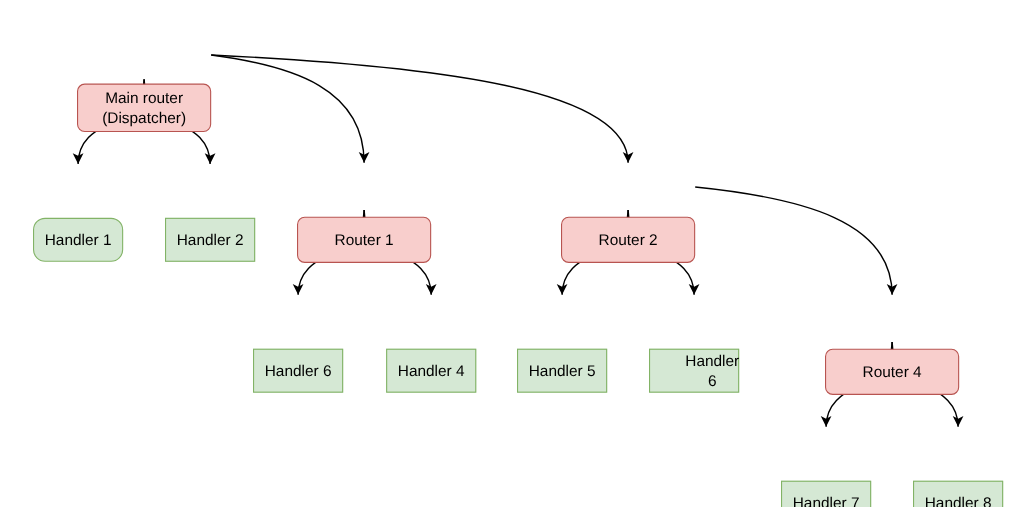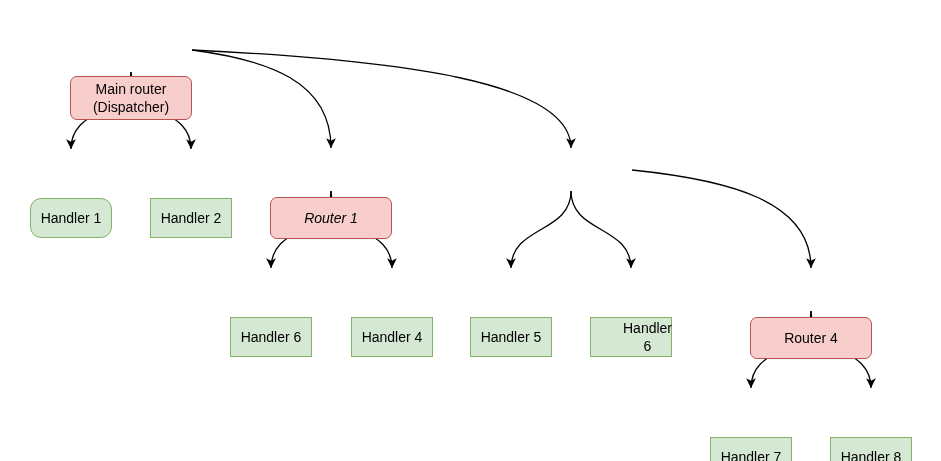--- a/index.html
+++ b/index.html
@@ -78,22 +78,25 @@
       <div class="node router" style="left: 70px; top: 28px; width: 122px; height: 44px;">
         <span>Main router
 (Dispatcher)</span>
       </div>
       <div class="node handler" style="left: 30px; top: 150px; width: 82px; height: 40px; border-radius: 11px;">
         <span>Handler 1</span>
       </div>
       <div class="node handler" style="left: 150px; top: 150px; width: 82px; height: 40px;">
         <span>Handler 2</span>
       </div>
-      <div class="node router" style="left: 270px; top: 149px; width: 122px; height: 42px; font-style: italic;">
+      <div class="node router" style="left: 270px; top: 149px; width: 122px; height: 42px;">
         <span>Router 1</span>
+      </div>
+      <div class="node router" style="left: 510px; top: 149px; width: 122px; height: 42px;">
+        <span>Router 2</span>
       </div>
       <div class="node handler" style="left: 230px; top: 269px; width: 82px; height: 40px;">
         <span>Handler 6</span>
       </div>
       <div class="node handler" style="left: 351px; top: 269px; width: 82px; height: 40px;">
         <span>Handler 4</span>
       </div>
       <div class="node handler" style="left: 470px; top: 269px; width: 82px; height: 40px;">
         <span>Handler 5</span>
       </div>

